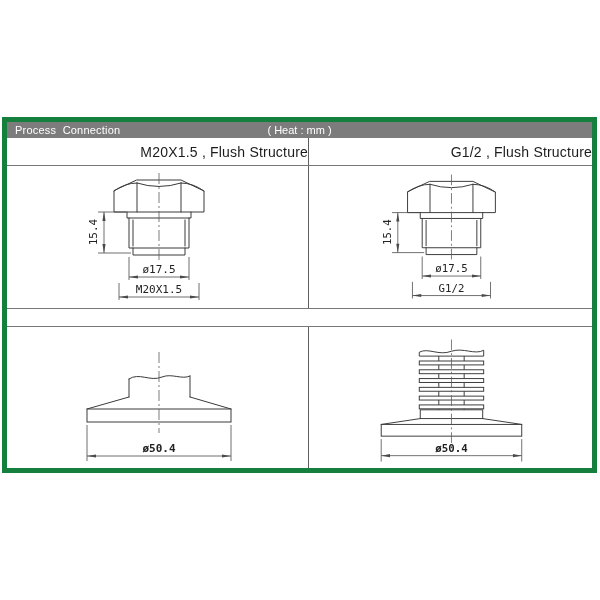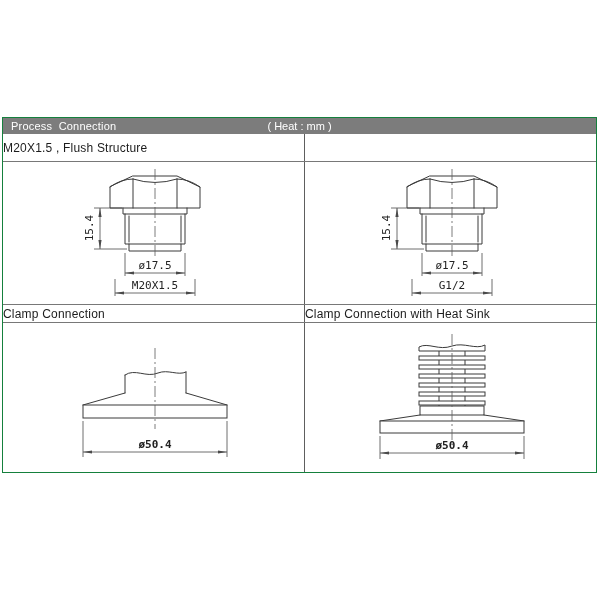--- a/index.html
+++ b/index.html
@@ -1,30 +1,30 @@
 <!DOCTYPE html>
 <html><head>
 <meta charset="utf-8">
 <style>
   html,body{margin:0;padding:0;background:#fff;}
   .page{position:relative;width:600px;height:600px;background:#ffffff;overflow:hidden;
         font-family:"Liberation Sans",sans-serif;}
   .ptable{position:absolute;left:2px;top:117px;width:595px;height:356px;
-          border:1px solid #15803d;box-sizing:border-box;display:flex;flex-direction:column;background:#fff;}
+          border:5px solid #15803d;box-sizing:border-box;display:flex;flex-direction:column;background:#fff;}
   .titlebar{flex:0 0 16px;height:16px;background:#7c7c7c;color:#ffffff;
             display:flex;align-items:center;position:relative;font-size:11px;}
   .tb-title{padding-left:8px;white-space:pre;letter-spacing:0.2px;}
   .tb-unit{position:absolute;left:50%;transform:translateX(-50%);white-space:pre;}
   .row{display:flex;border-bottom:1px solid #787878;box-sizing:border-box;min-height:0;}
   .row:last-child{border-bottom:none;font-weight:bold;}
   .cell{box-sizing:border-box;min-width:0;}
   .cl-left{flex:0 0 302px;border-right:1px solid #5e5e5e;}
   .cl-right{flex:1;}
-  .labels .cell{display:flex;align-items:center;justify-content:flex-start;
-                font-size:12px;color:#1c1c1c;letter-spacing:0.2px;}
+  .labels .cell{display:flex;align-items:center;justify-content:flex-end;
+                font-size:14px;color:#1c1c1c;letter-spacing:0.2px;}
   .r1{flex:0 0 28px;}
   .d1{flex:0 0 143px;}
   .r2{flex:0 0 18px;}
   .d2{flex:1;}
   .draws .cell{display:flex;justify-content:center;align-items:flex-start;overflow:hidden;}
   .draws svg{display:block;}
   svg .ol{fill:none;stroke:#3a3a3a;stroke-width:1;stroke-linejoin:round;stroke-linecap:round;}
   svg .olw{fill:#ffffff;stroke:#3a3a3a;stroke-width:1;}
   svg .dim{fill:none;stroke:#4a4a4a;stroke-width:0.8;}
   svg .arr{fill:#4a4a4a;stroke:none;}
@@ -38,20 +38,23 @@
   <div class="ptable">
 
     <div class="titlebar">
       <span class="tb-title">Process  Connection</span>
       <span class="tb-unit">( Heat : mm )</span>
     </div>
 
     <div class="row labels r1">
       <div class="cell cl-left">
         <span>M20X1.5 ,  Flush Structure</span>
+      </div>
+      <div class="cell cl-right">
+        <span>G1/2 ,  Flush Structure</span>
       </div>
     </div>
 
     <div class="row draws d1">
       <div class="cell cl-left">
         <svg width="290" height="142" viewBox="0 0 290 142">
           <g>
             <path class="ol" d="M124,14 L168,14 L191,25 L191,46 L101,46 L101,25 Z"></path>
             <path class="ol" d="M124,17 L124,46 M168,17 L168,46"></path>
             <path class="ol" d="M124,17 Q146,24 168,17"></path>
@@ -113,26 +116,20 @@
           <g>
             <path class="dim" d="M106,117 L106,134 M186,117 L186,134 M106,131 L186,131"></path>
             <path class="arr" d="M106,131 L115,129.4 L115,132.6 Z M186,131 L177,129.4 L177,132.6 Z"></path>
             <text class="dt" x="146" y="127" text-anchor="middle">G1/2</text>
           </g>
         </svg>
       </div>
     </div>
 
     <div class="row labels r2">
-      <div class="cell cl-left">
-        <span>Clamp Connection</span>
-      </div>
-      <div class="cell cl-right">
-        <span>Clamp Connection with Heat Sink</span>
-      </div>
     </div>
 
     <div class="row draws d2">
       <div class="cell cl-left">
         <svg width="290" height="149" viewBox="0 0 290 149">
           <g>
             <path class="ol" d="M116,52 C126,45 137,55 149,50 C159,46 169,53 177,49"></path>
             <path class="ol" d="M116,52 L116,70 M177,49 L177,70"></path>
             <path class="ol" d="M116,70 L74,82 M177,70 L218,82"></path>
             <rect class="olw" x="74" y="82" width="144" height="13"></rect>

